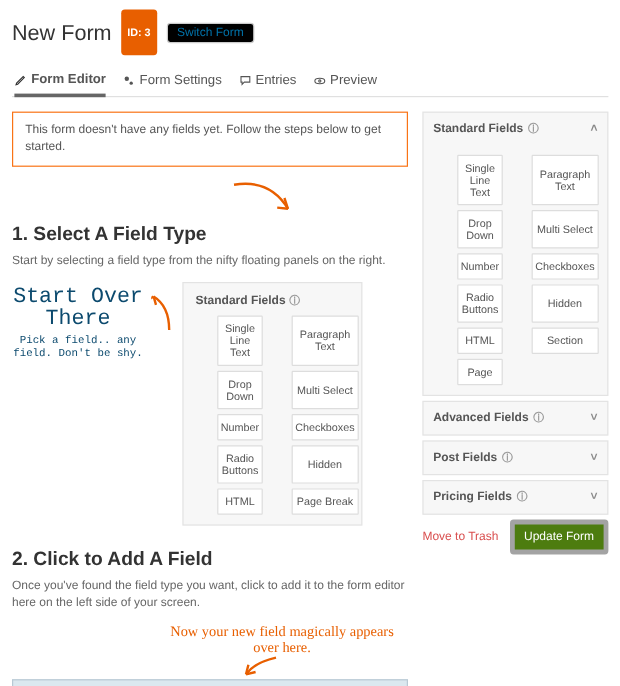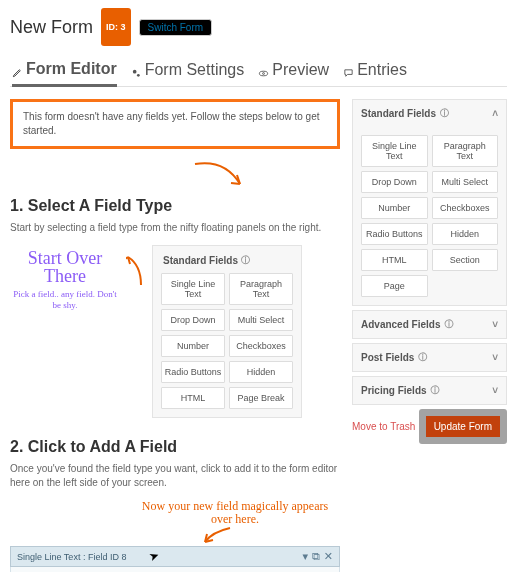--- a/index.html
+++ b/index.html
@@ -3,48 +3,48 @@
 <meta charset="utf-8">
 <style>
 * { box-sizing: border-box; margin: 0; padding: 0; }
 body { font-family: -apple-system, "Helvetica Neue", Arial, sans-serif; font-size: 12px; color: #333; background: #f1f1f1; width: 517px; height: 572px; overflow: hidden; }
 .wrap { background: #fff; padding: 8px 10px 20px 10px; height: 100%; }
 .header { display: flex; align-items: center; gap: 8px; margin-bottom: 8px; }
 .title { font-size: 18px; font-weight: 300; color: #333; }
 .id-badge { background: #e85f00; color: #fff; font-size: 9px; font-weight: 700; padding: 14px 5px; border-radius: 3px; }
 .switch-btn { font-size: 10px; color: #0073aa; background: #000000; border: 1px solid #ccc; padding: 2px 8px; border-radius: 3px; cursor: pointer; }
 .tabs { display: flex; gap: 14px; border-bottom: 1px solid #e0e0e0; margin-bottom: 12px; padding-left: 2px; }
-.tab { display: flex; align-items: center; gap: 3px; font-size: 16px; color: #555; padding: 6px 0; cursor: pointer; }
+.tab { display: flex; align-items: center; gap: 3px; font-size: 11px; color: #555; padding: 6px 0; cursor: pointer; }
 .tab.active { font-weight: 700; border-bottom: 3px solid #666; margin-bottom: -1px; }
 .tab-icon { width: 11px; height: 11px; display: inline-block; }
 .main-cols { display: flex; gap: 12px; }
 .left { flex: 1; min-width: 0; }
 .right { width: 155px; flex-shrink: 0; }
-.notice { border: 3px solid #f97316; background: #fff; padding: 8px 10px; font-size: 10px; color: #555; line-height: 1.4; margin-bottom: 18px; }
+.notice { border: 1px solid #f97316; background: #fff; padding: 8px 10px; font-size: 10px; color: #555; line-height: 1.4; margin-bottom: 18px; }
 .arrow-svg { display: block; margin: -8px 0 4px 180px; }
 .h2 { font-size: 16px; font-weight: 700; color: #333; margin-bottom: 6px; }
 .desc { font-size: 10px; color: #666; line-height: 1.4; margin-bottom: 10px; }
 .callout-row { display: flex; align-items: flex-start; gap: 6px; margin-bottom: 20px; }
-.callout-text { font-family: Liberation Serif, serif; color: #8b5cf6; text-align: center; width: 110px; padding-top: 4px; }
+.callout-text { font-family: Liberation Mono, monospace; color: #0c4a6e; text-align: center; width: 110px; padding-top: 4px; }
 .callout-big { font-size: 18px; line-height: 1; margin-bottom: 4px; }
 .callout-small { font-size: 9px; line-height: 1.2; }
 .panel { background: #f7f7f7; border: 1px solid #e3e3e3; padding: 8px; width: 150px; }
 .panel-head { font-size: 10px; font-weight: 600; color: #555; padding: 0 2px 6px 2px; display: flex; align-items: center; gap: 3px; }
 .info-icon { color: #999; font-size: 9px; }
 .field-grid { display: grid; grid-template-columns: 1fr 1fr; gap: 4px; }
 .field-grid.single-last > :last-child:nth-child(odd) { grid-column: 1 / 2; }
-.field-btn { background: #fff; border: 1px solid #ddd; font-size: 9px; color: #555; padding: 5px 2px; text-align: center; cursor: pointer; border-radius: 1px; }
+.field-btn { background: #fff; border: 1px solid #ddd; font-size: 9px; color: #555; padding: 5px 2px; text-align: center; cursor: pointer; border-radius: 1px; margin-left: 20px; }
 .accordion { background: #f7f7f7; border: 1px solid #e3e3e3; margin-bottom: 4px; }
 .acc-head { font-size: 10px; font-weight: 700; color: #555; padding: 7px 8px; display: flex; align-items: center; justify-content: space-between; cursor: pointer; }
 .acc-head-left { display: flex; align-items: center; gap: 4px; }
 .chev { color: #888; font-size: 10px; }
 .acc-body { padding: 8px; }
 .actions { display: flex; justify-content: space-between; align-items: center; margin-top: 4px; }
 .trash { color: #d94f4f; font-size: 10px; cursor: pointer; }
-.update-btn { background: #c2410c; color: #fff; border: 7px solid #a3a3a3; padding: 5px 8px; font-size: 10px; border-radius: 3px; cursor: pointer; }
+.update-btn { background: #4d7c0f; color: #fff; border: 4px solid #a3a3a3; padding: 5px 8px; font-size: 10px; border-radius: 3px; cursor: pointer; }
 .callout-center { font-family: "Comic Sans MS", cursive; color: #e85f00; font-size: 12px; text-align: center; margin: 6px 0 4px 120px; line-height: 1.1; }
 .field-row { background: #dbe8ef; border: 1px solid #b8c9d4; padding: 3px 6px; display: flex; justify-content: space-between; align-items: center; font-size: 9px; color: #3f5e72; position: relative; }
 .field-row-actions { display: flex; gap: 4px; color: #5d7c90; }
 .field-row-actions span { cursor: pointer; font-size: 11px; }
 .cursor-icon { position: absolute; left: 138px; top: 2px; font-size: 12px; color: #000; transform: rotate(-20deg); }
 .field-body { border: 1px solid #d6e2e9; border-top: none; background: #f7fafb; padding: 8px; }
 </style>
 </head>
 <body>
 
@@ -69,33 +69,33 @@
         <svg viewBox="0 0 24 24" width="11" height="11" fill="#555">
             <circle cx="8" cy="8" r="4"></circle>
             <circle cx="16" cy="16" r="3"></circle>
           </svg>
       </span>
       <span>Form Settings</span>
     </div>
     <div class="tab">
       <span class="tab-icon">
         <svg viewBox="0 0 24 24" width="11" height="11" fill="none" stroke="#555" stroke-width="2">
+            <path d="M4 4h16v10H10l-4 4v-4H4z"></path>
+          </svg>
+      </span>
+      <span>Entries</span>
+    </div>
+    <div class="tab">
+      <span class="tab-icon">
+        <svg viewBox="0 0 24 24" width="11" height="11" fill="none" stroke="#555" stroke-width="2">
             <ellipse cx="12" cy="12" rx="9" ry="5"></ellipse>
             <circle cx="12" cy="12" r="2"></circle>
           </svg>
       </span>
       <span>Preview</span>
-    </div>
-    <div class="tab">
-      <span class="tab-icon">
-        <svg viewBox="0 0 24 24" width="11" height="11" fill="none" stroke="#555" stroke-width="2">
-            <path d="M4 4h16v10H10l-4 4v-4H4z"></path>
-          </svg>
-      </span>
-      <span>Entries</span>
     </div>
   </div>
 
   <div class="main-cols">
     <div class="left">
       <div class="notice">This form doesn't have any fields yet. Follow the steps below to get started.</div>
 
       <svg class="arrow-svg" width="60" height="34">
         <path d="M 5 5 Q 35 0 50 25" stroke="#e85f00" stroke-width="2" fill="none"></path>
         <path d="M 50 25 l -3 -9 m 3 9 l -9 -1" stroke="#e85f00" stroke-width="2" fill="none"></path>

